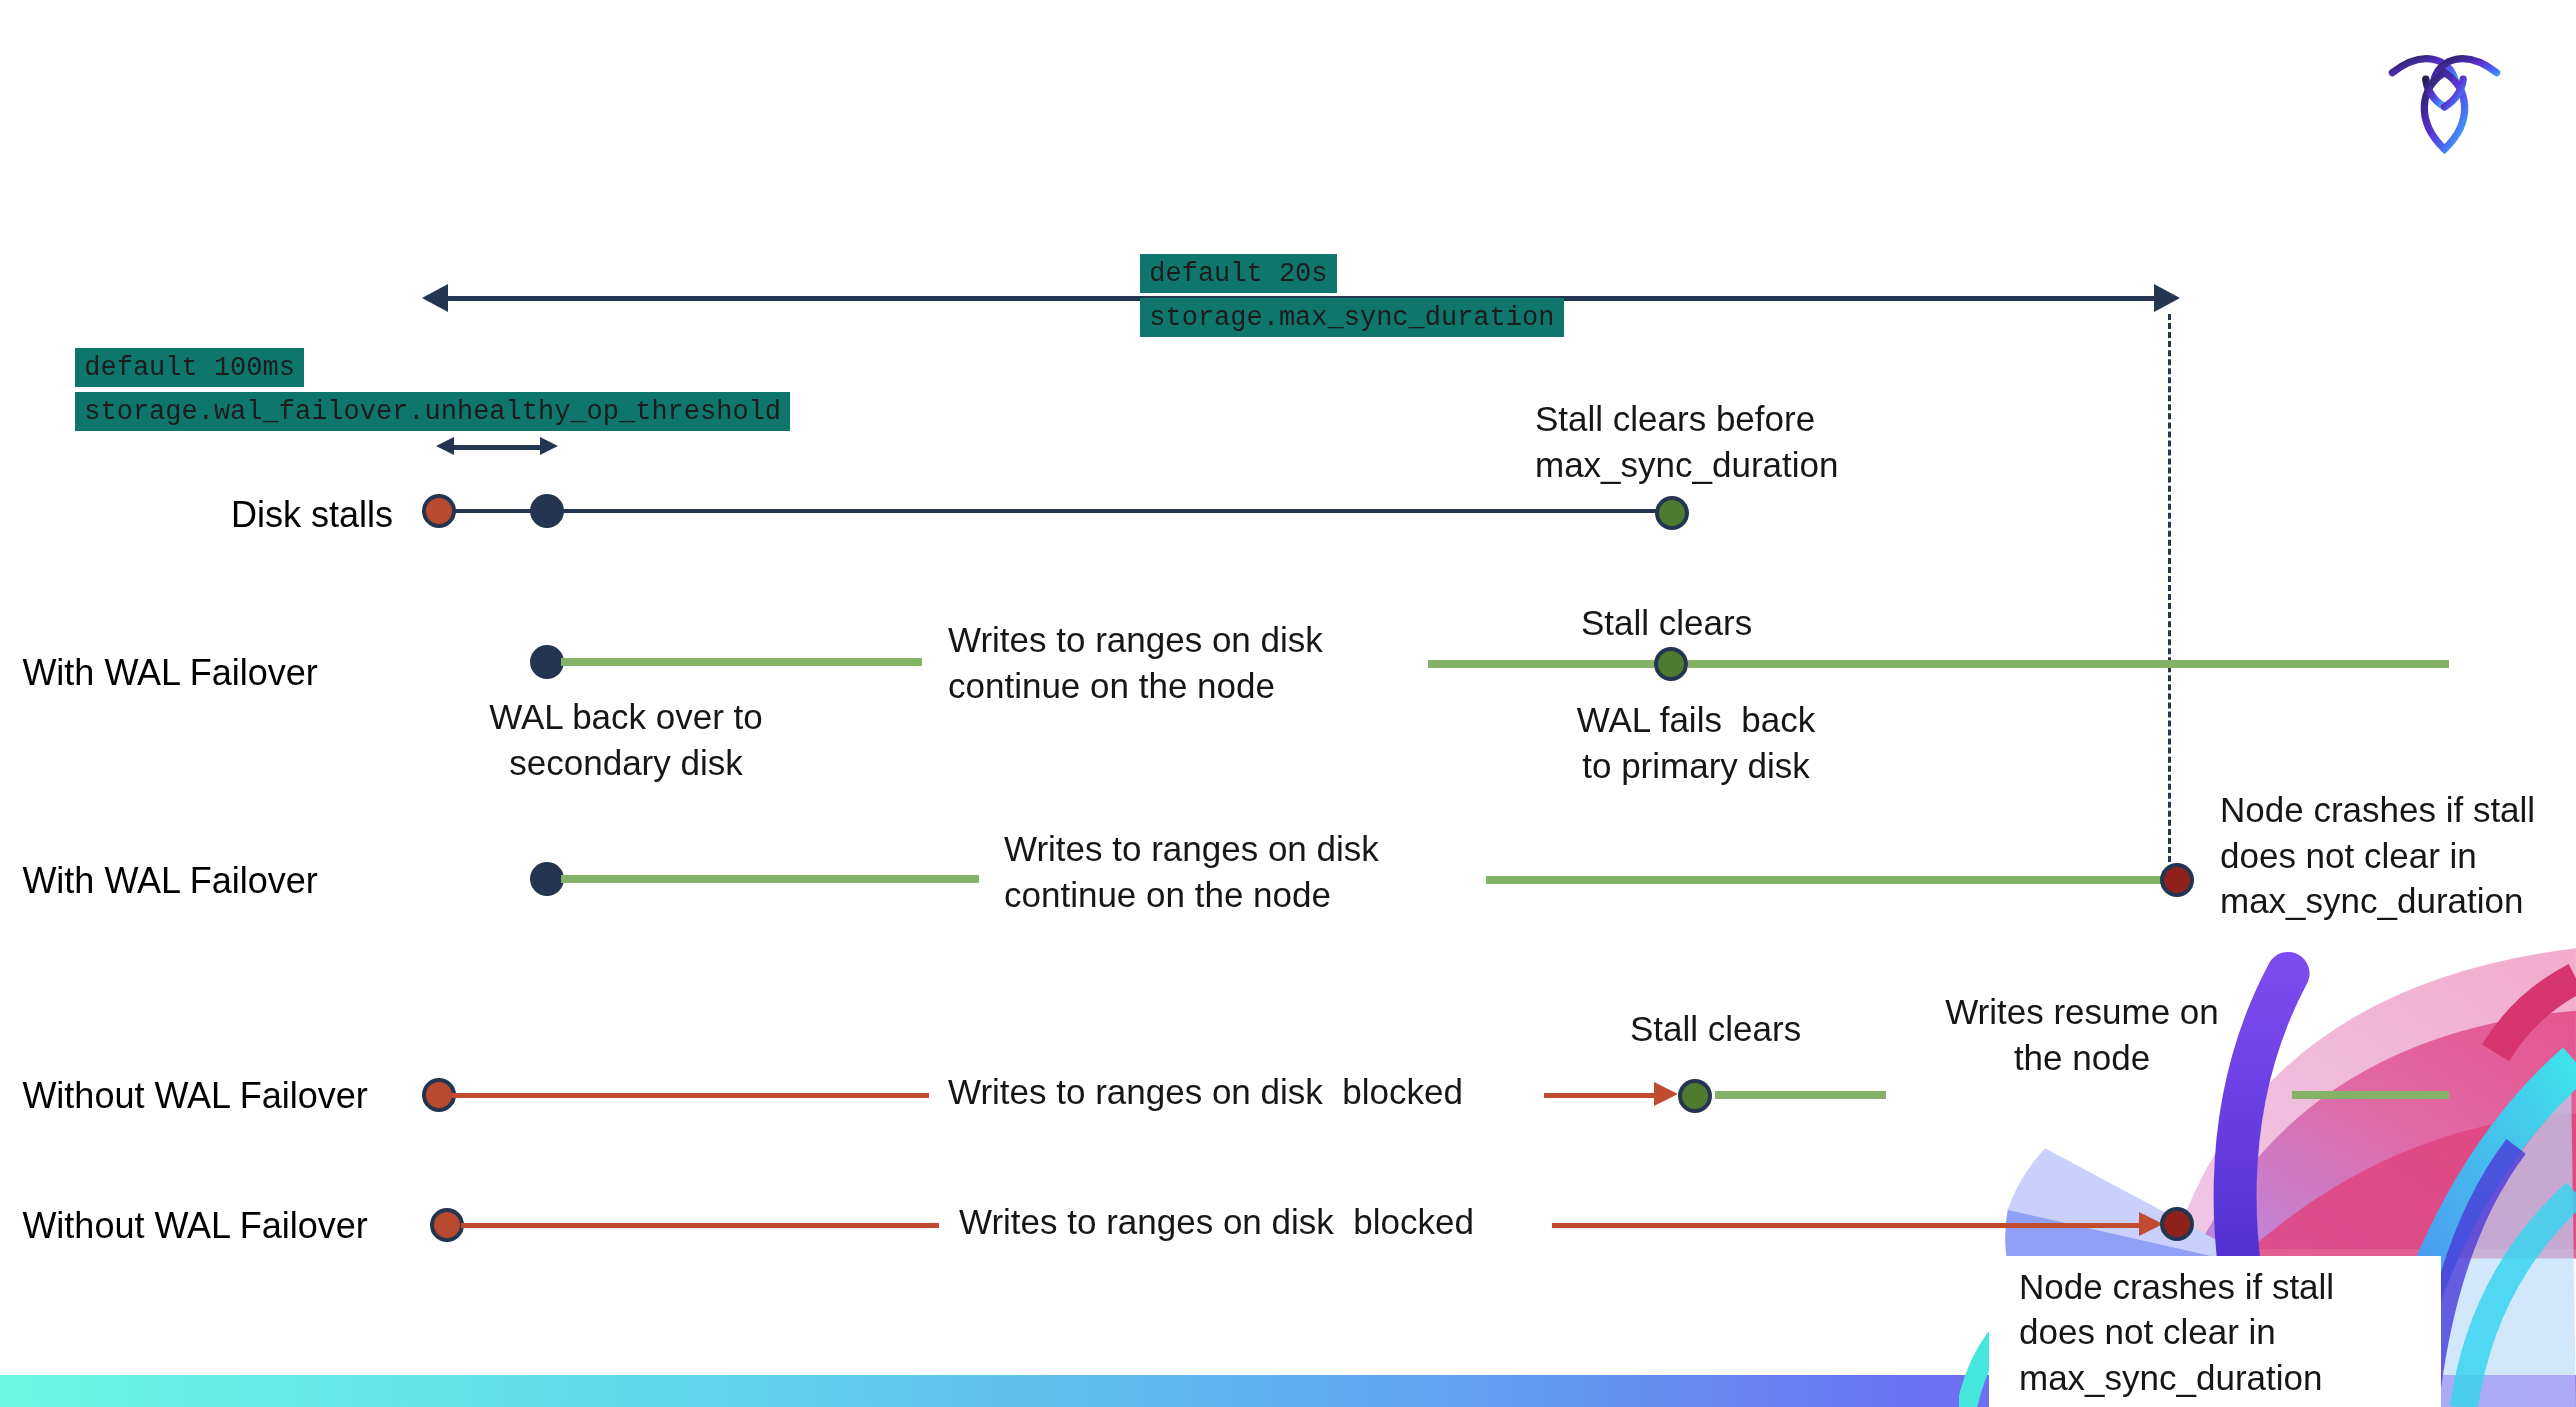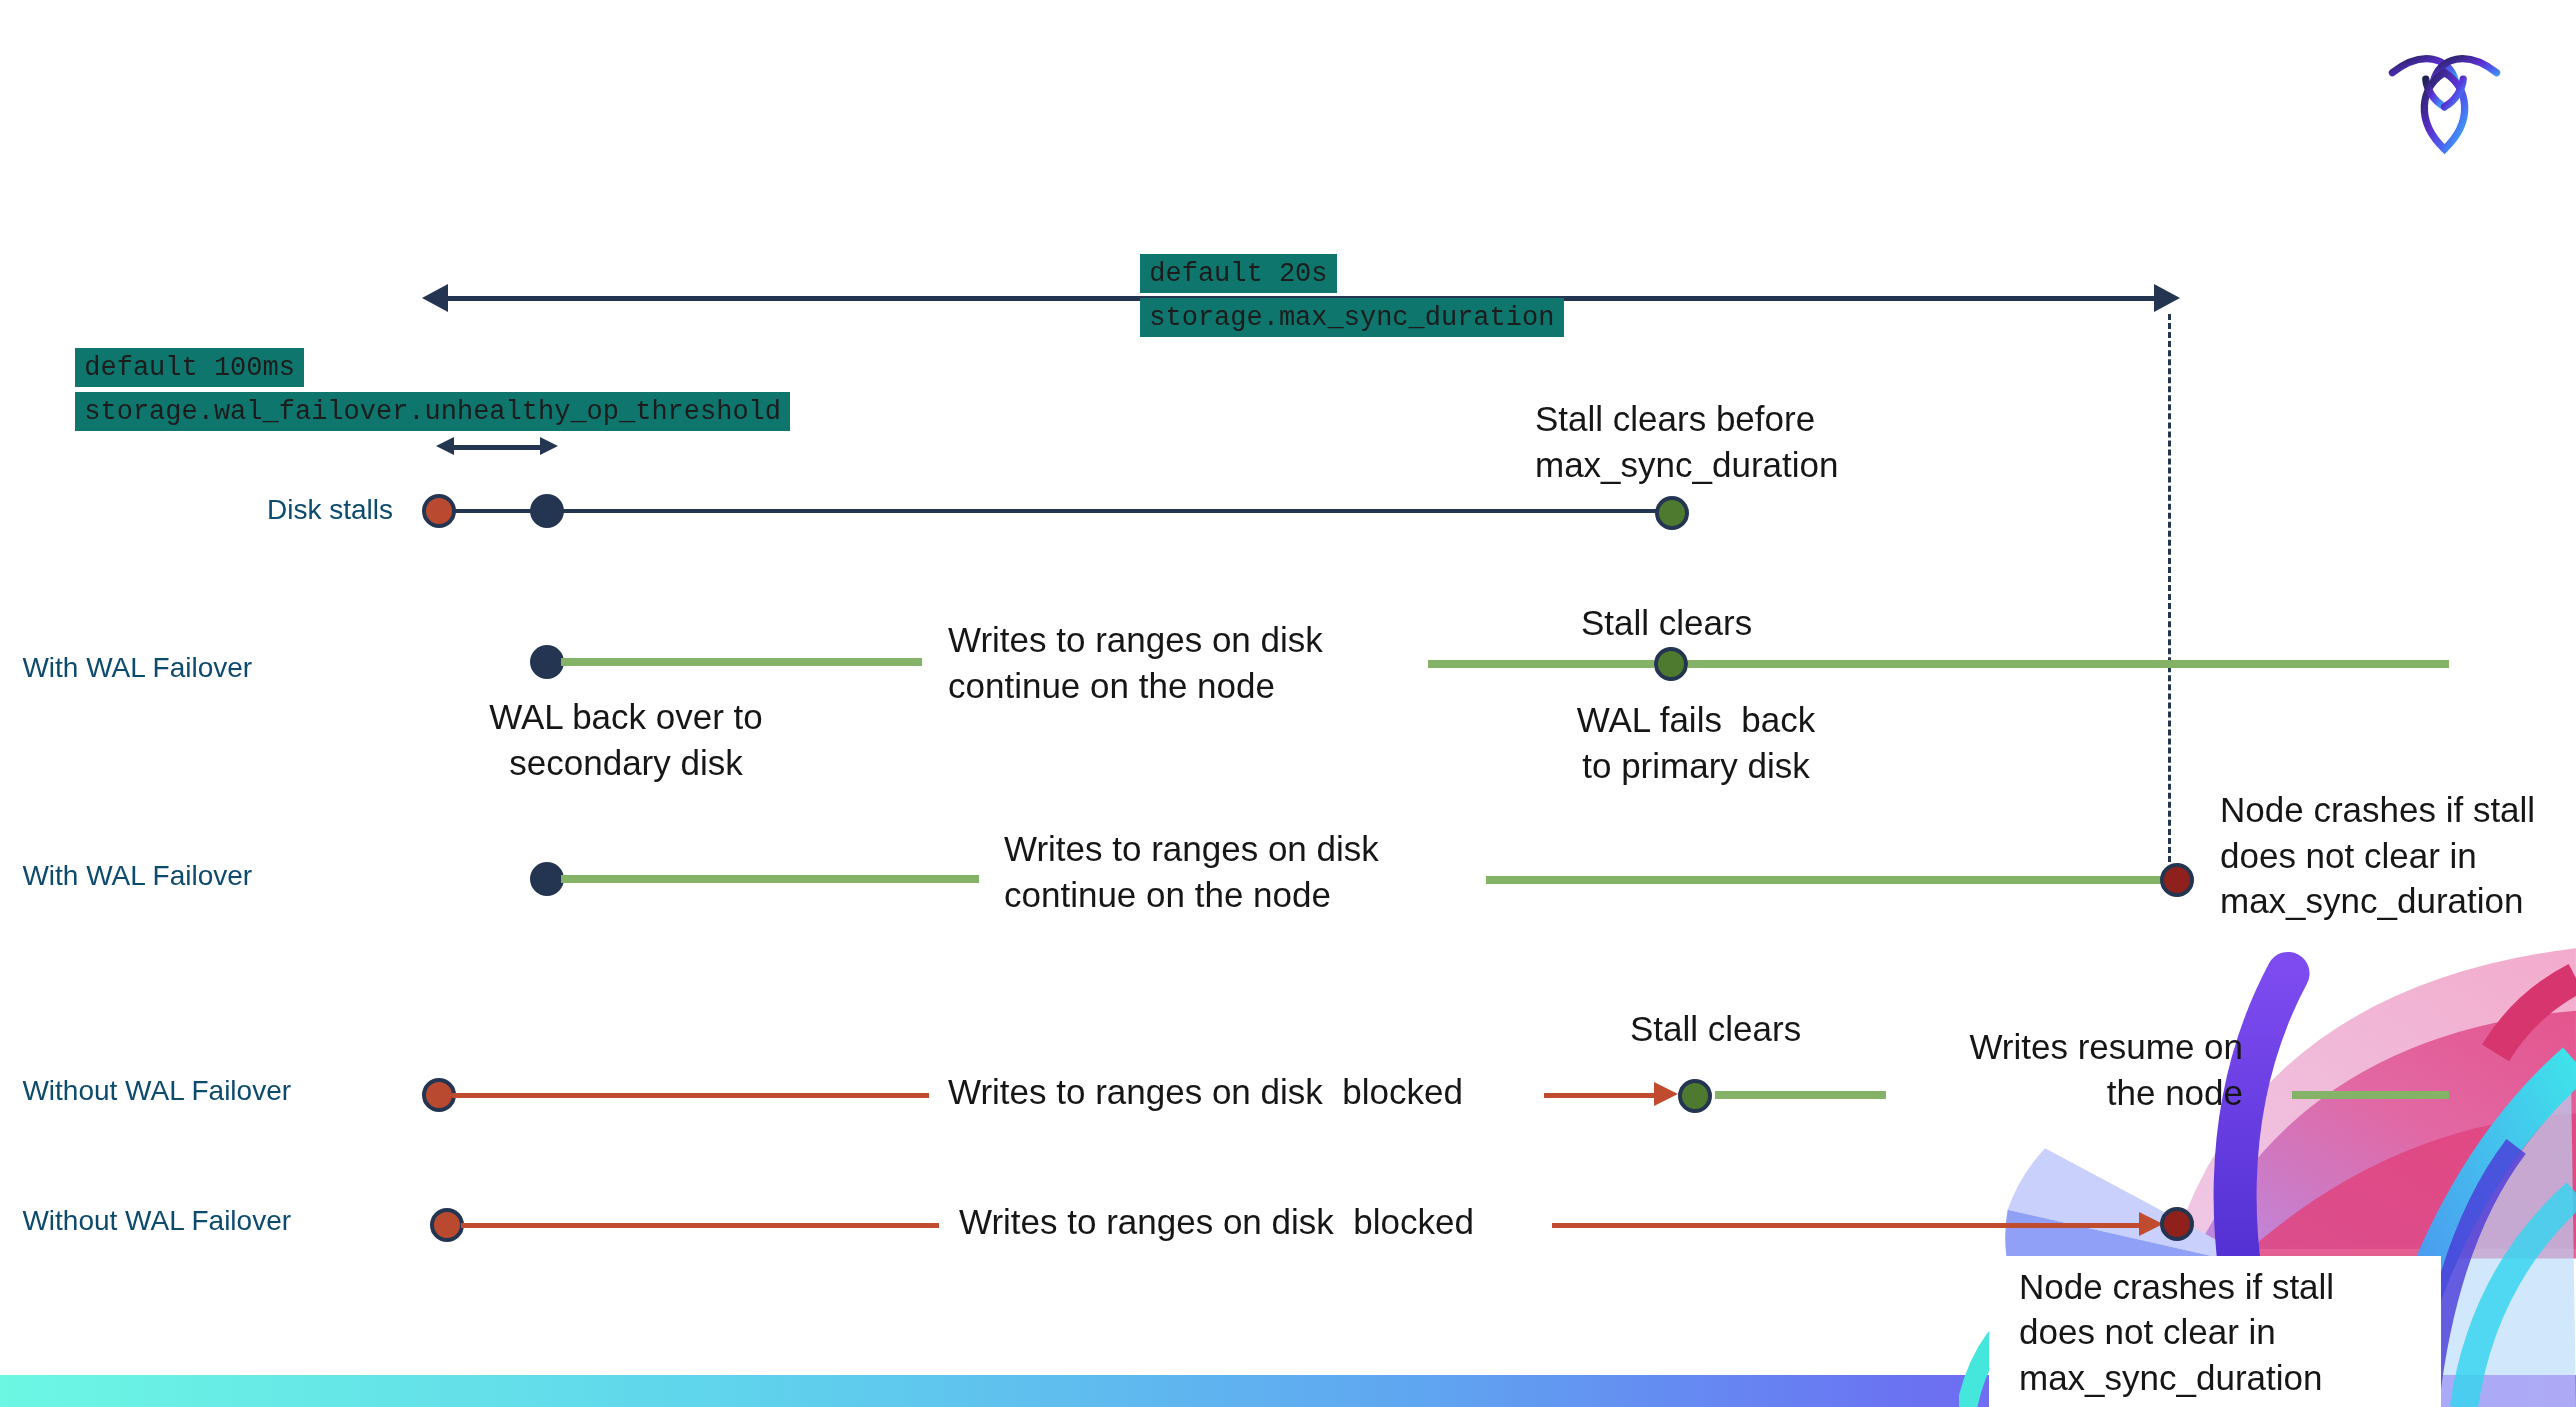--- a/index.html
+++ b/index.html
@@ -8,21 +8,21 @@
     overflow:hidden;font-family:"Liberation Sans",sans-serif;
   }
   .abs{position:absolute;}
   .title{
     font-size:99px;font-weight:bold;letter-spacing:-2.8px;color:#0c0c0c;
     font-family:"Liberation Sans",sans-serif;white-space:nowrap;z-index:4;
   }
   .txt{
     font-size:35px;line-height:1.3;color:#161616;white-space:pre-wrap;z-index:4;
   }
-  .row-label{font-size:28px;color:#0c4a6e;white-space:nowrap;z-index:4;}
+  .row-label{font-size:36px;color:#000000;white-space:nowrap;z-index:4;}
   .center{text-align:center;}
   .right{text-align:right;}
   .mono{
     font-family:"Liberation Mono","DejaVu Sans Mono",monospace;
     font-size:27px;color:#1c1c1c;z-index:5;
   }
   .hl{background:#0f766e;padding:4.7px 9.3px;width:max-content;margin-bottom:4.7px;}
   .hline{position:absolute;z-index:4;}
   .navy-line{background:#233550;height:3.7px;}
   .green-line{background:#84b266;height:7.5px;}
@@ -124,21 +124,21 @@
 
   <div class="abs row-label" style="left:22.4px;top:1075px;">Without WAL Failover</div>
   <div class="dot dot-red" style="left:422px;top:1078px;"></div>
   <div class="hline red-line" style="left:452px;top:1093px;width:477px;"></div>
   <div class="abs txt" style="left:948px;top:1069px;">Writes to ranges on disk  blocked</div>
   <div class="hline red-line" style="left:1544px;top:1093px;width:112px;"></div>
   <div class="tri" style="left:1654px;top:1082px;border-top:12px solid transparent;border-bottom:12px solid transparent;border-left:24px solid #c14b2f;"></div>
   <div class="dot dot-green" style="left:1678px;top:1079px;"></div>
   <div class="hline green-line" style="left:1715px;top:1091px;width:171px;"></div>
   <div class="abs txt" style="left:1630px;top:1006px;">Stall clears</div>
-  <div class="abs txt center" style="left:1921px;top:1024px;width:322px;text-align:right;">Writes resume on
+  <div class="abs txt center" style="left:1921px;top:989px;width:322px;">Writes resume on
 the node</div>
   <div class="hline green-line z6" style="left:2292px;top:1091px;width:157px;"></div>
 
   <div class="abs row-label" style="left:22.4px;top:1205px;">Without WAL Failover</div>
   <div class="dot dot-red" style="left:430px;top:1208px;"></div>
   <div class="hline red-line" style="left:461px;top:1223px;width:478px;"></div>
   <div class="abs txt" style="left:959px;top:1199px;">Writes to ranges on disk  blocked</div>
   <div class="hline red-line z6" style="left:1552px;top:1223px;width:589px;"></div>
   <div class="tri z6" style="left:2139px;top:1212px;border-top:12px solid transparent;border-bottom:12px solid transparent;border-left:24px solid #c14b2f;"></div>
   <div class="dot dot-darkred z6" style="left:2160px;top:1207px;"></div>

